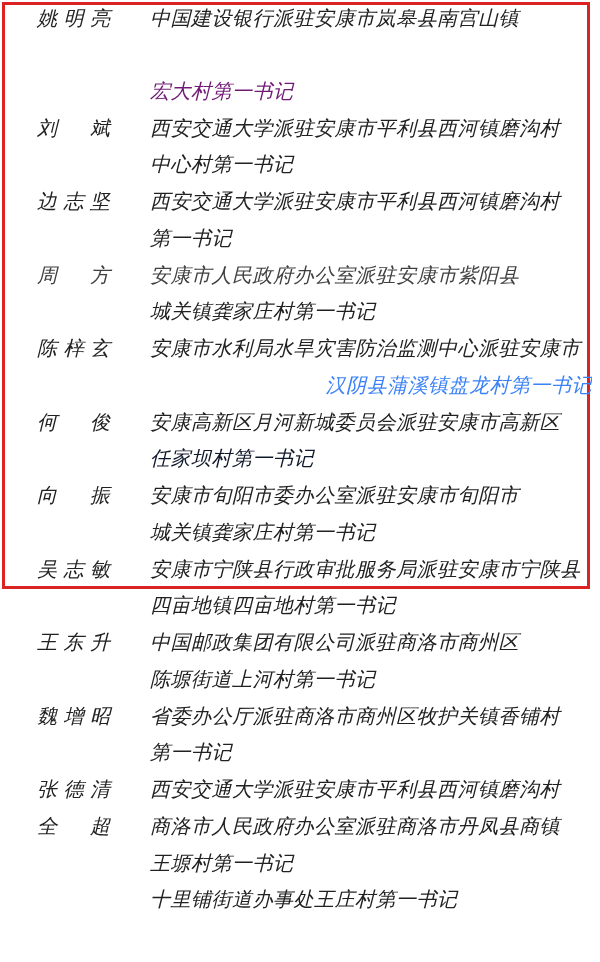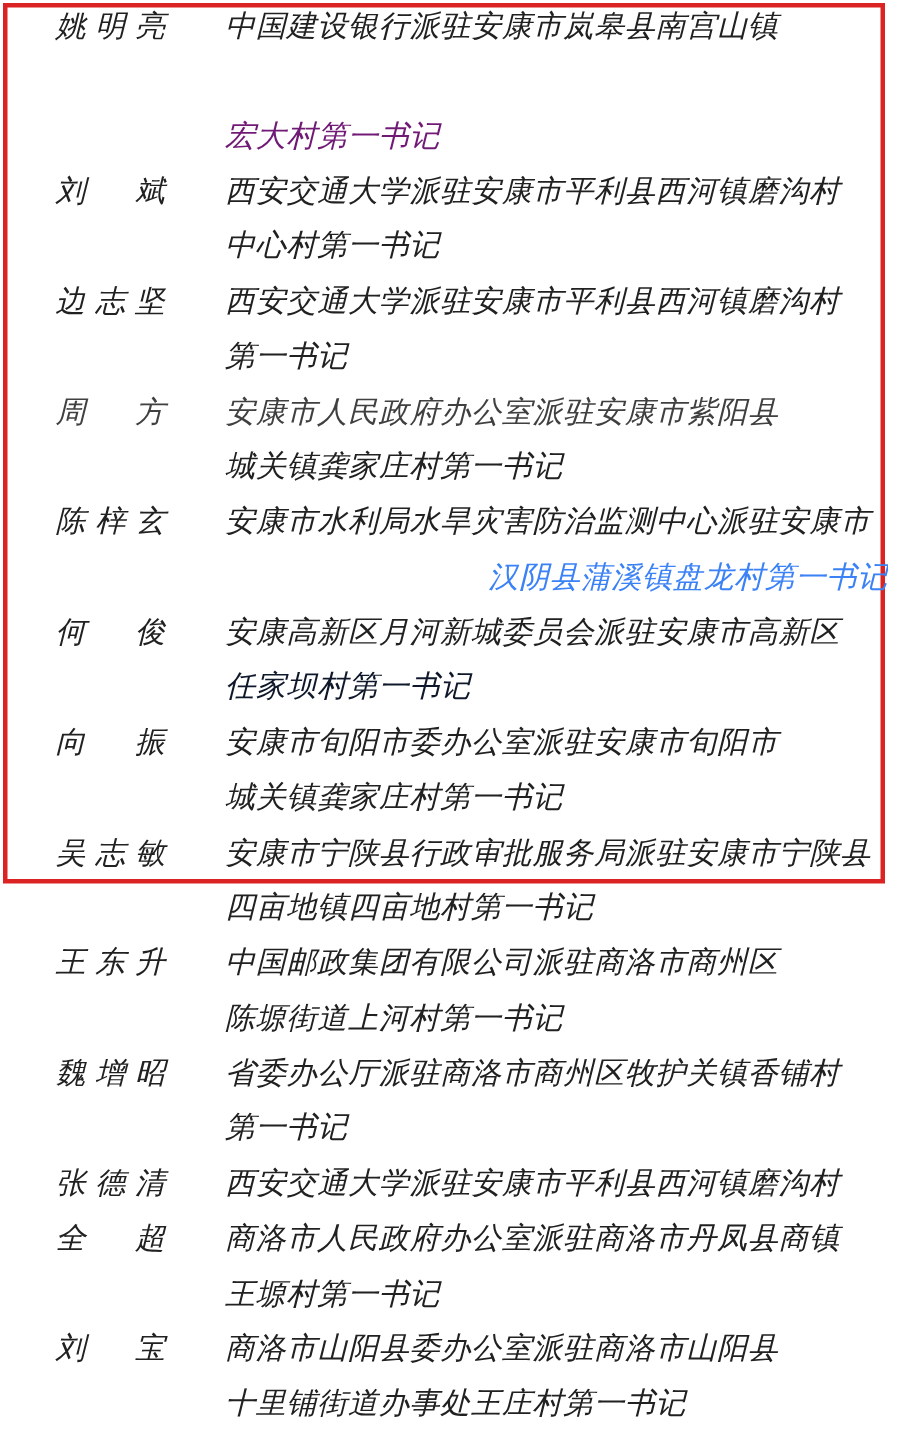--- a/index.html
+++ b/index.html
@@ -171,22 +171,18 @@
         <span class="name">全　超</span>
         <span class="desc">商洛市人民政府办公室派驻商洛市丹凤县商镇</span>
       </div>
       <div class="line" style="color: rgb(33, 33, 33);">
         <span class="desc">王塬村第一书记</span>
       </div>
     </div>
 
     <div class="entry">
       <div class="line" style="color: rgb(33, 33, 33);">
-        <span class="name">刘　宝</span>
-        <span class="desc">商洛市山阳县委办公室派驻商洛市山阳县</span>
-      </div>
-      <div class="line" style="color: rgb(33, 33, 33);">
         <span class="desc">十里铺街道办事处王庄村第一书记</span>
       </div>
     </div>
 
   </div>
 </div>
 
 </body></html>

